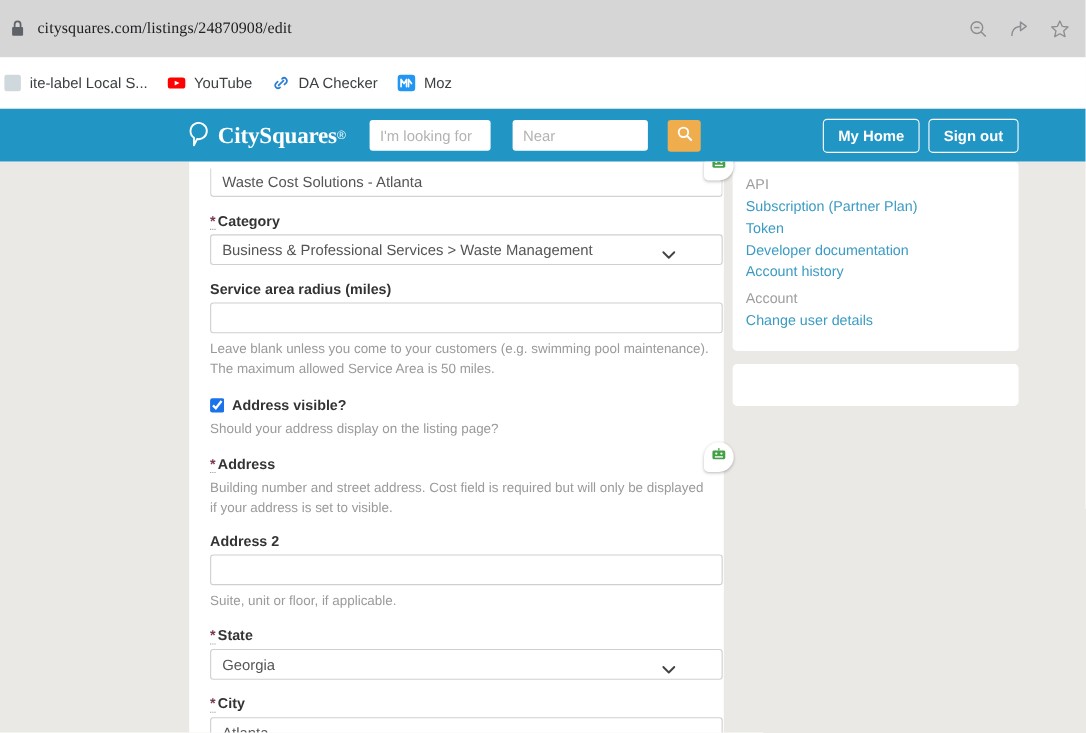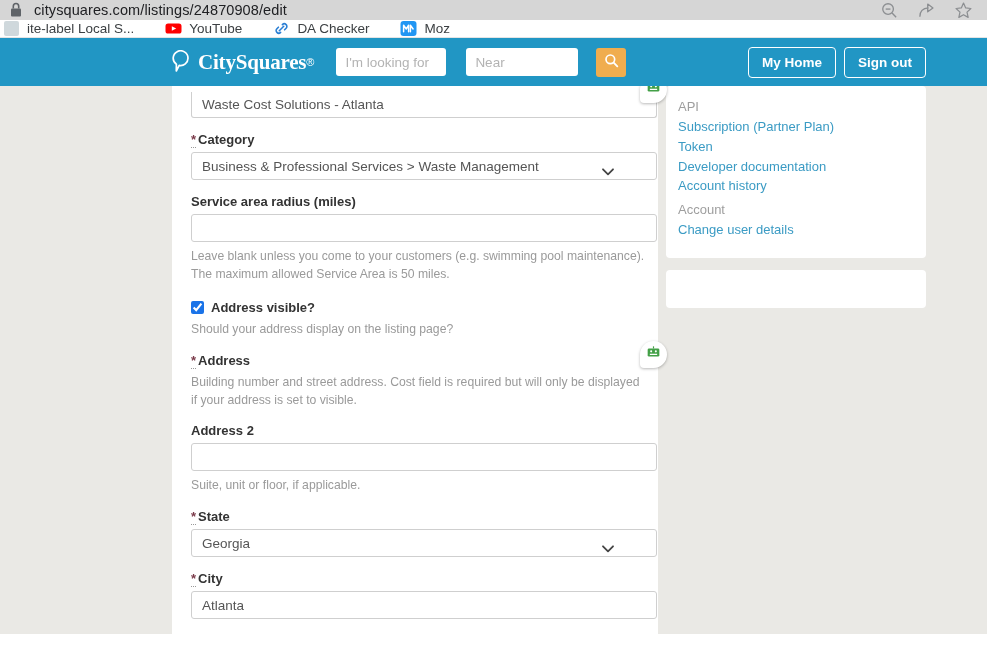--- a/index.html
+++ b/index.html
@@ -8,44 +8,45 @@
     width: 987px; height: 666px;
     overflow: hidden;
     font-family: "Liberation Sans", sans-serif;
     background: #ffffff;
   }
 
   
   .browser-chrome { width: 987px; }
 
   .addressbar {
-    height: 20px;
+    height: 52px;
     background: #d6d6d6;
     display: flex;
     align-items: center;
     padding: 0 6px;
     position: relative;
+    font-family: Liberation Serif, serif;
   }
   .lock-icon { width: 16px; height: 18px; margin-left: 2px; margin-right: 10px; flex: 0 0 auto; }
   .url-text {
     font-size: 14.5px;
     color: #202124;
     letter-spacing: 0.1px;
     white-space: nowrap;
     flex: 1 1 auto;
   }
   .chrome-actions { display: flex; align-items: center; gap: 18px; padding-right: 8px; }
   .chrome-actions .ci { width: 19px; height: 19px; opacity: .62; }
 
   .bookmarkbar {
-    height: 18px;
+    height: 47px;
     background: #ffffff;
     display: flex;
     align-items: center;
-    gap: 13px;
+    gap: 0px;
     padding: 0 4px;
     border-bottom: 1px solid #e4e4e4;
     overflow: hidden;
   }
   .bm {
     display: flex; align-items: center; gap: 7px;
     font-size: 13.5px; color: #3c4043;
     padding: 3px 9px; border-radius: 4px;
     white-space: nowrap;
   }
@@ -69,21 +70,21 @@
   .logo-tm { color:#ffffff; font-size: 11px; vertical-align: super; }
   .hdr-search { display: flex; align-items: center; margin-left: 22px; gap: 20px; }
   .hdr-input {
     height: 28px; border: none; border-radius: 3px;
     background: #fff; padding: 0 9px;
     font-family: "Liberation Sans", sans-serif; font-size: 13.5px;
     color: #444; outline: none;
   }
   .hdr-input::placeholder { color: #b3b3b3; }
   #looking-for-input { width: 110px; }
-  #near-input { width: 112px; }
+  #near-input { width: 123px; }
   .search-btn {
     width: 30px; height: 29px; background: #f0ad4e;
     border: none; border-radius: 3px;
     display: flex; align-items: center; justify-content: center;
     cursor: pointer; padding: 0; margin-left: -2px;
   }
   .hdr-right { margin-left: auto; display: flex; gap: 8px; padding-right: 61px; }
   .hdr-btn {
     border: 1px solid #ffffff; background: transparent; color: #fff;
     border-radius: 4px; font-size: 13.5px; font-weight: bold;

